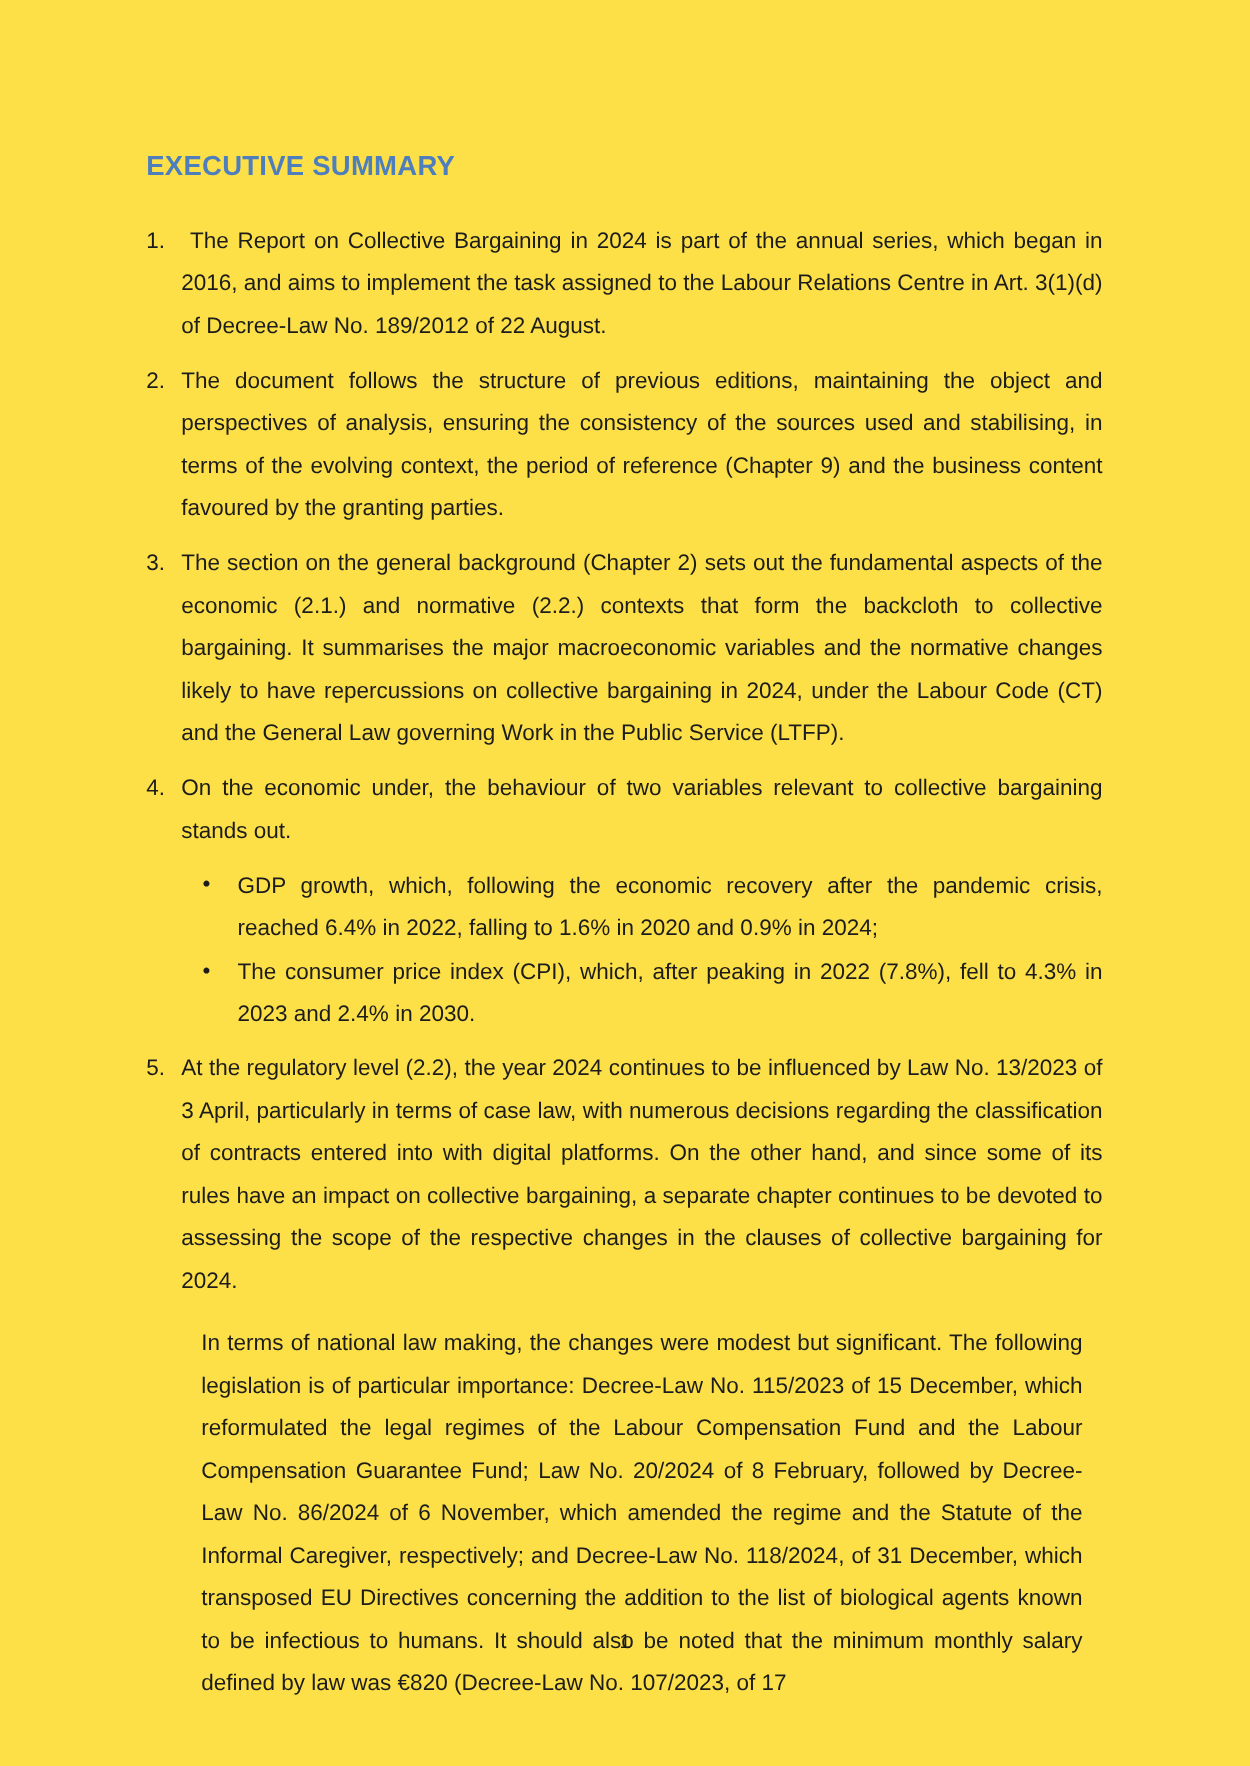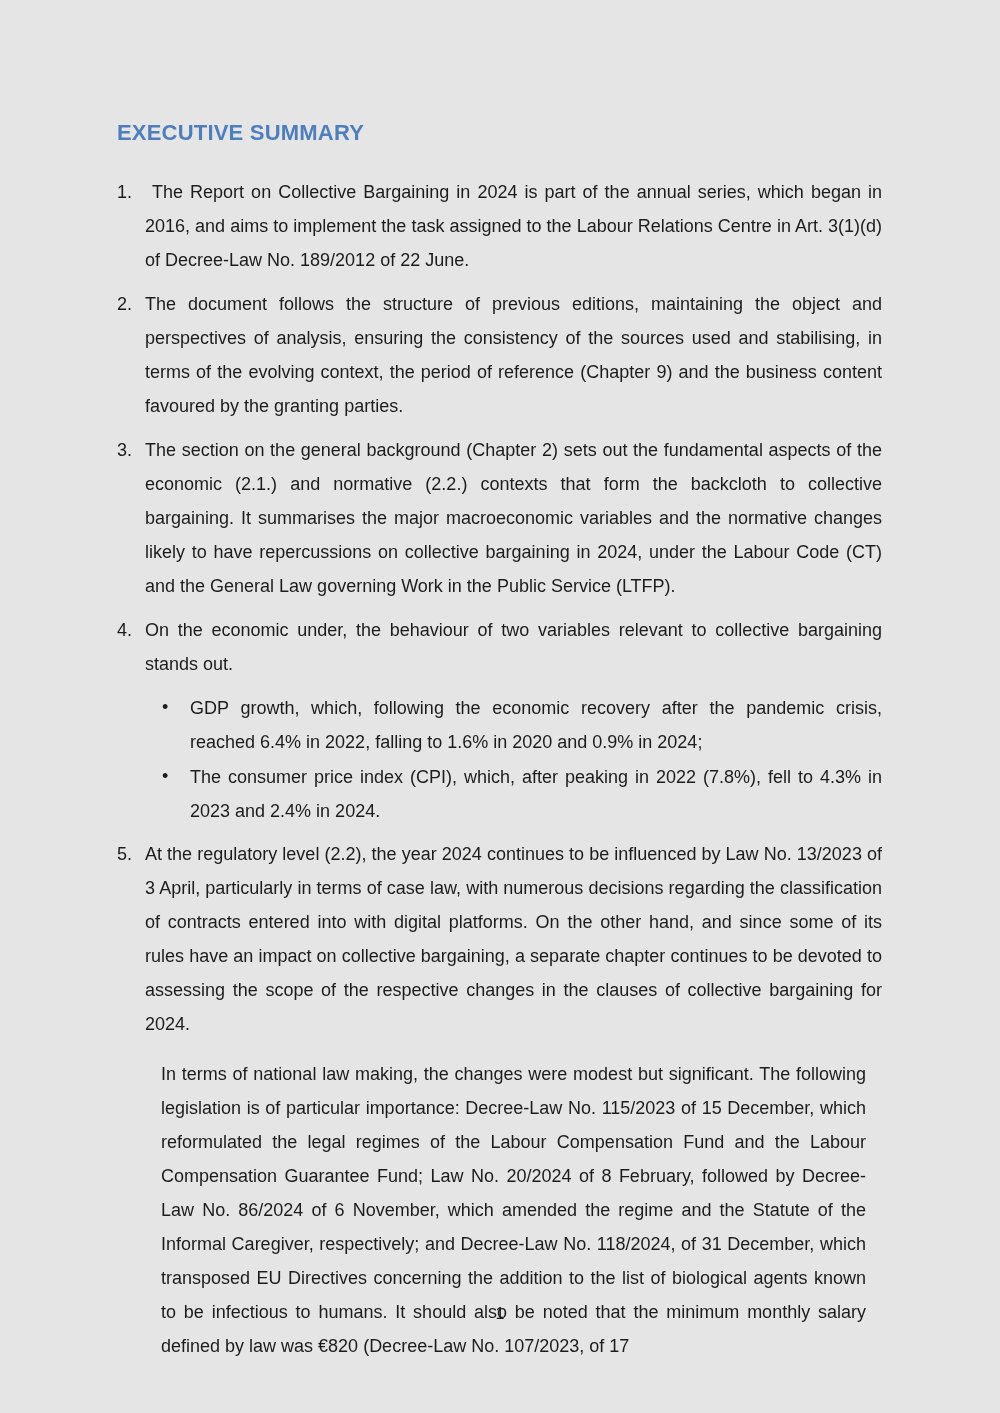--- a/index.html
+++ b/index.html
@@ -4,21 +4,21 @@
 <style>
   html, body {
     margin: 0;
     padding: 0;
     background: #ffffff;
   }
   .page {
     position: relative;
     width: 1000px;
     height: 1413px;
-    background: #e5e5e5;
+    background: #fde047;
     font-family: "Liberation Sans", "DejaVu Sans", sans-serif;
     color: #1c1c1c;
     box-sizing: border-box;
     padding: 119px 118px 0 117px;
     overflow: hidden;
   }
   .heading {
     margin: 0 0 28px 0;
     font-size: 22px;
     line-height: 28px;
@@ -93,21 +93,21 @@
 <body>
 
 <div class="page">
 
   <h1 class="heading">EXECUTIVE SUMMARY</h1>
 
   <div class="body-text">
 
     <div class="num-item first-extra-indent">
       <span class="num">1.</span>
-      <p>The Report on Collective Bargaining in 2024 is part of the annual series, which began in 2016, and aims to implement the task assigned to the Labour Relations Centre in Art. 3(1)(d) of Decree-Law No. 189/2012 of 22 June.</p>
+      <p>The Report on Collective Bargaining in 2024 is part of the annual series, which began in 2016, and aims to implement the task assigned to the Labour Relations Centre in Art. 3(1)(d) of Decree-Law No. 189/2012 of 22 August.</p>
     </div>
 
     <div class="num-item">
       <span class="num">2.</span>
       <p>The document follows the structure of previous editions, maintaining the object and perspectives of analysis, ensuring the consistency of the sources used and stabilising, in terms of the evolving context, the period of reference (Chapter 9) and the business content favoured by the granting parties.</p>
     </div>
 
     <div class="num-item">
       <span class="num">3.</span>
       <p>The section on the general background (Chapter 2) sets out the fundamental aspects of the economic (2.1.) and normative (2.2.) contexts that form the backcloth to collective bargaining. It summarises the major macroeconomic variables and the normative changes likely to have repercussions on collective bargaining in 2024, under the Labour Code (CT) and the General Law governing Work in the Public Service (LTFP).</p>
@@ -118,21 +118,21 @@
       <p>On the economic under, the behaviour of two variables relevant to collective bargaining stands out.</p>
     </div>
 
     <div class="bullets">
       <div class="bullet-item">
         <span class="marker">•</span>
         <p>GDP growth, which, following the economic recovery after the pandemic crisis, reached 6.4% in 2022, falling to 1.6% in 2020 and 0.9% in 2024;</p>
       </div>
       <div class="bullet-item">
         <span class="marker">•</span>
-        <p>The consumer price index (CPI), which, after peaking in 2022 (7.8%), fell to 4.3% in 2023 and 2.4% in 2024.</p>
+        <p>The consumer price index (CPI), which, after peaking in 2022 (7.8%), fell to 4.3% in 2023 and 2.4% in 2030.</p>
       </div>
     </div>
 
     <div class="num-item">
       <span class="num">5.</span>
       <p>At the regulatory level (2.2), the year 2024 continues to be influenced by Law No. 13/2023 of 3 April, particularly in terms of case law, with numerous decisions regarding the classification of contracts entered into with digital platforms. On the other hand, and since some of its rules have an impact on collective bargaining, a separate chapter continues to be devoted to assessing the scope of the respective changes in the clauses of collective bargaining for 2024.</p>
     </div>
 
     <div class="continuation">
       <p>In terms of national law making, the changes were modest but significant. The following legislation is of particular importance: Decree-Law No. 115/2023 of 15 December, which reformulated the legal regimes of the Labour Compensation Fund and the Labour Compensation Guarantee Fund; Law No. 20/2024 of 8 February, followed by Decree-Law No. 86/2024 of 6 November, which amended the regime and the Statute of the Informal Caregiver, respectively; and Decree-Law No. 118/2024, of 31 December, which transposed EU Directives concerning the addition to the list of biological agents known to be infectious to humans. It should also be noted that the minimum monthly salary defined by law was €820 (Decree-Law No. 107/2023, of 17</p>

